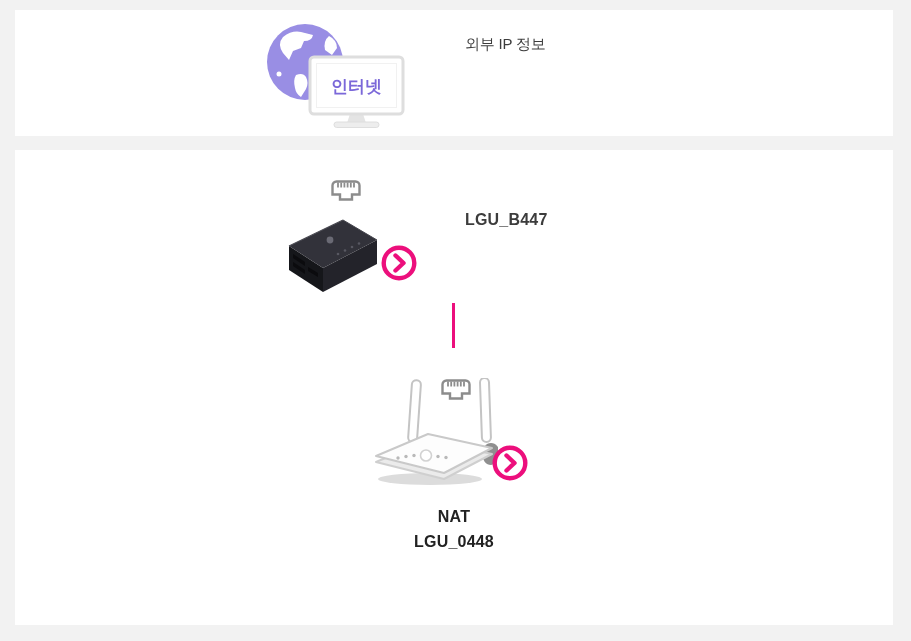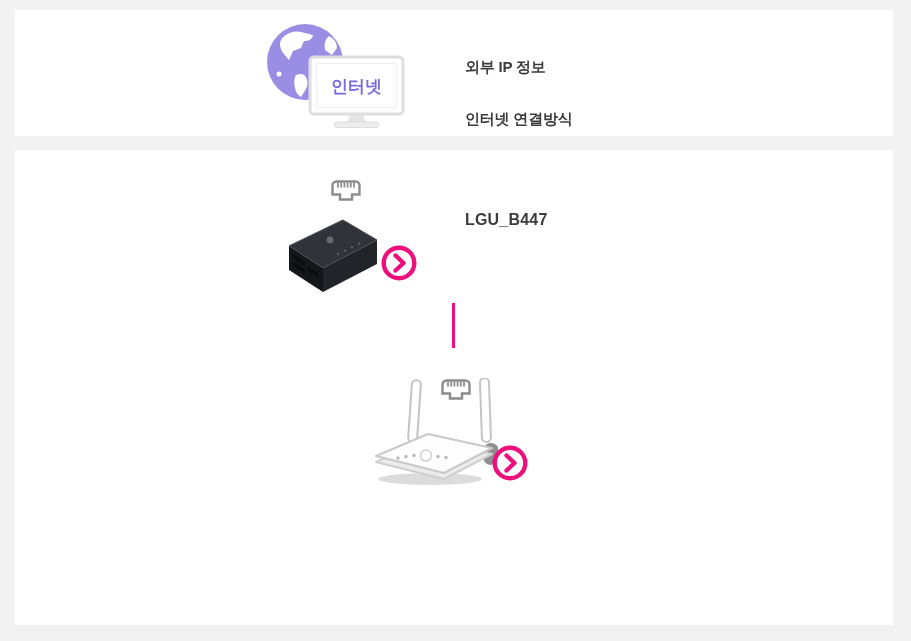--- a/index.html
+++ b/index.html
@@ -20,23 +20,22 @@
   .card-top { top: 10px; height: 126px; }
   .card-main { top: 150px; height: 475px; }
 
   
   .internet-icon { position: absolute; left: 250px; top: 12px; width: 140px; height: 106px; }
   .info-list {
     position: absolute; left: 450px; top: 19px;
   }
   .info-line {
     height: 29px; line-height: 29px;
-    font-size: 15px; font-weight: 700; color: #3c3c3c;
+    font-size: 15px; font-weight: 400; color: #3c3c3c;
     letter-spacing: -0.2px;
-    margin-top: 23px;
   }
 
   
   .eth-icon { position: absolute; width: 32px; height: 24px; z-index: 3; }
   .eth-icon-modem { left: 315px; top: 29px; }
   .eth-icon-router { left: 425px; top: 228px; }
 
   .modem-image { position: absolute; left: 268px; top: 60px; width: 98px; height: 88px; z-index: 1; }
   .router-image { position: absolute; left: 357px; top: 228px; width: 126px; height: 110px; z-index: 1; }
 
@@ -87,21 +86,20 @@
         <polygon points="85,92 98,92 101,101 82,101" fill="#e4e4e4"></polygon>
         <rect x="69" y="100" width="45" height="5.5" rx="2.7" fill="#ededed" stroke="#dedede" stroke-width="1"></rect>
         <rect x="45" y="35" width="93" height="57" rx="4" fill="#ffffff" stroke="#dedede" stroke-width="3"></rect>
         <rect x="51.5" y="41.5" width="80" height="44" fill="#ffffff" stroke="#f1f1f1" stroke-width="1"></rect>
         <text x="91.5" y="70" text-anchor="middle" font-size="17" font-weight="bold" fill="#7b68d9">인터넷</text>
       </g>
     </svg>
 
     <div class="info-list">
       <div class="info-line">외부 IP 정보</div>
-      <div class="info-line">인터넷 연결방식</div>
     </div>
   </section>
 
   <section class="card card-main">
 
     <svg class="eth-icon eth-icon-modem" viewBox="0 0 32 24" aria-hidden="true">
       <path d="M6.5 2.5 H25.5 A4 4 0 0 1 29.5 6.5 V15.5 H22 V20.5 H10 V15.5 H2.5 V6.5 A4 4 0 0 1 6.5 2.5 Z" fill="#ffffff" stroke="#8c8c8c" stroke-width="2.4"></path>
       <g stroke="#8c8c8c" stroke-width="1.8">
         <line x1="8" y1="3.5" x2="8" y2="8.5"></line>
         <line x1="11.2" y1="3.5" x2="11.2" y2="8.5"></line>
@@ -178,14 +176,18 @@
       <circle cx="54" cy="77.5" r="5.5" fill="#ffffff" stroke="#d2d2d2" stroke-width="1.6"></circle>
     </svg>
 
     <button class="detail-btn detail-btn-router">
       <svg viewBox="0 0 38 38" width="38" height="38">
         <circle cx="19" cy="19" r="15.3" fill="#ffffff" stroke="#ec0f7c" stroke-width="4.4"></circle>
         <path d="M15.5 11.5 L23.5 19 L15.5 26.5" fill="none" stroke="#ec0f7c" stroke-width="4.4" stroke-linecap="round" stroke-linejoin="round"></path>
       </svg>
     </button>
 
+    <div class="router-caption">
+      <div class="cap-line">NAT</div>
+      <div class="cap-line">LGU_0448</div>
+    </div>
   </section>
 </div>
 
 </body></html>

